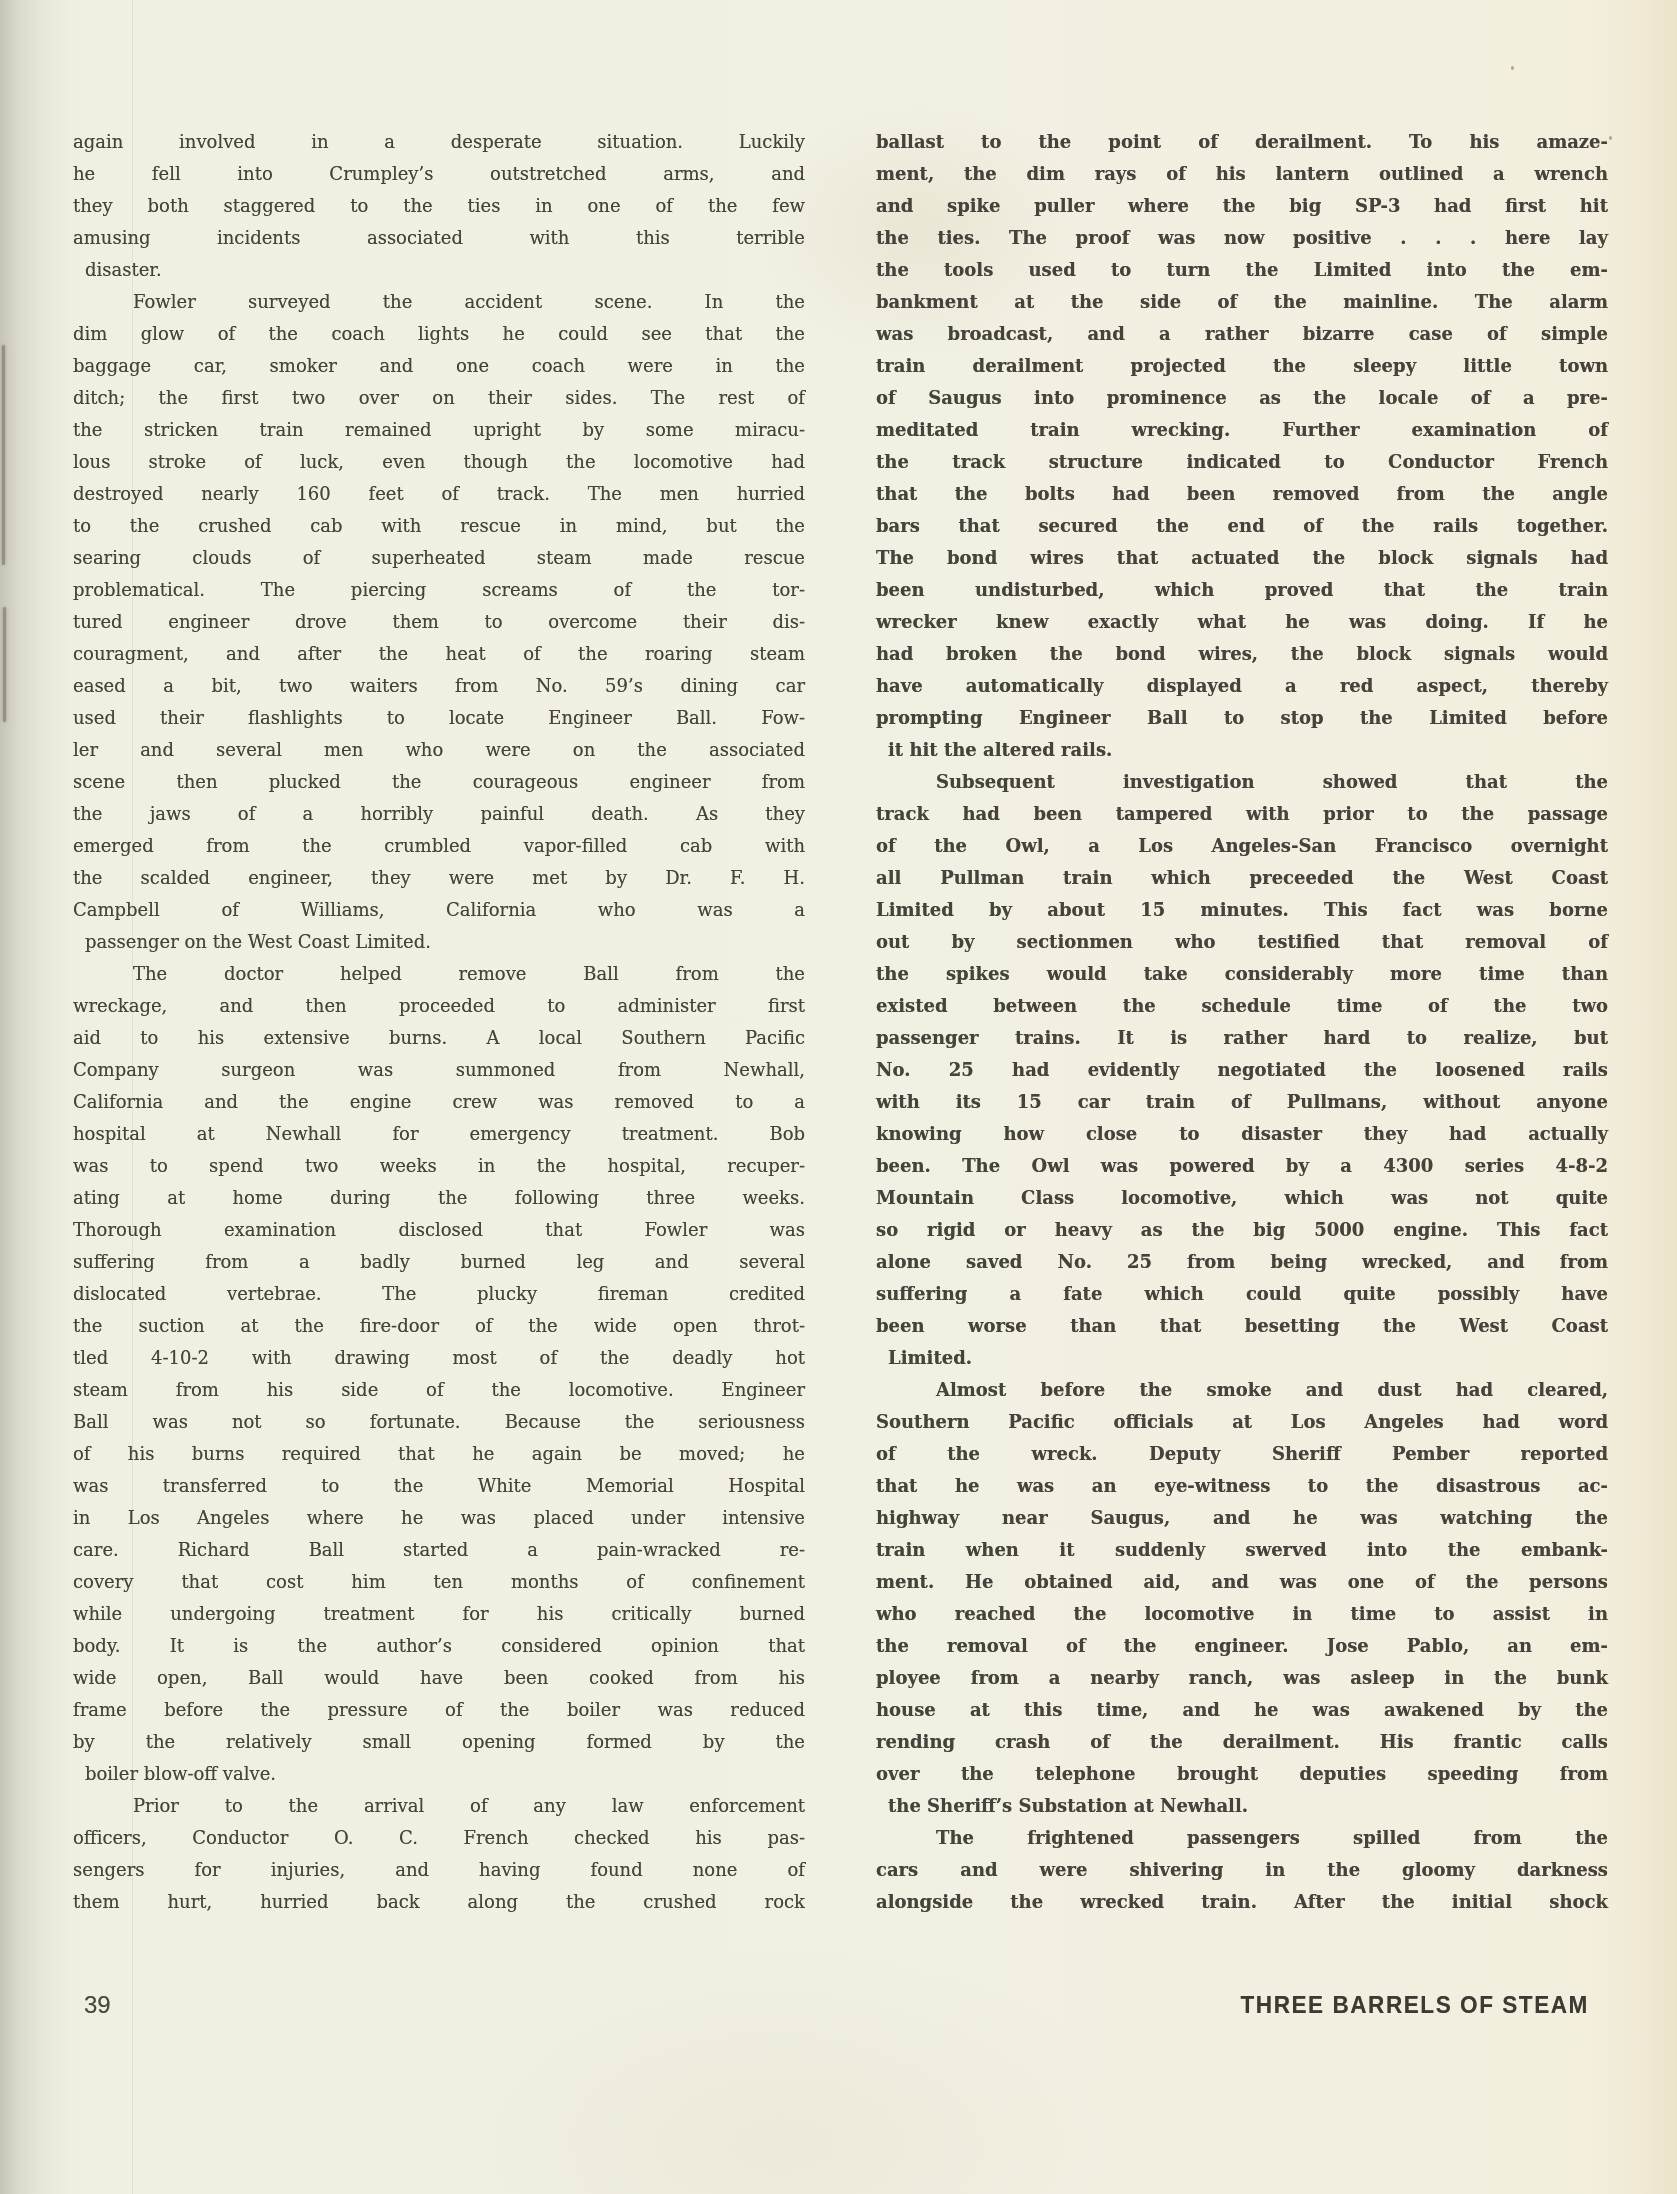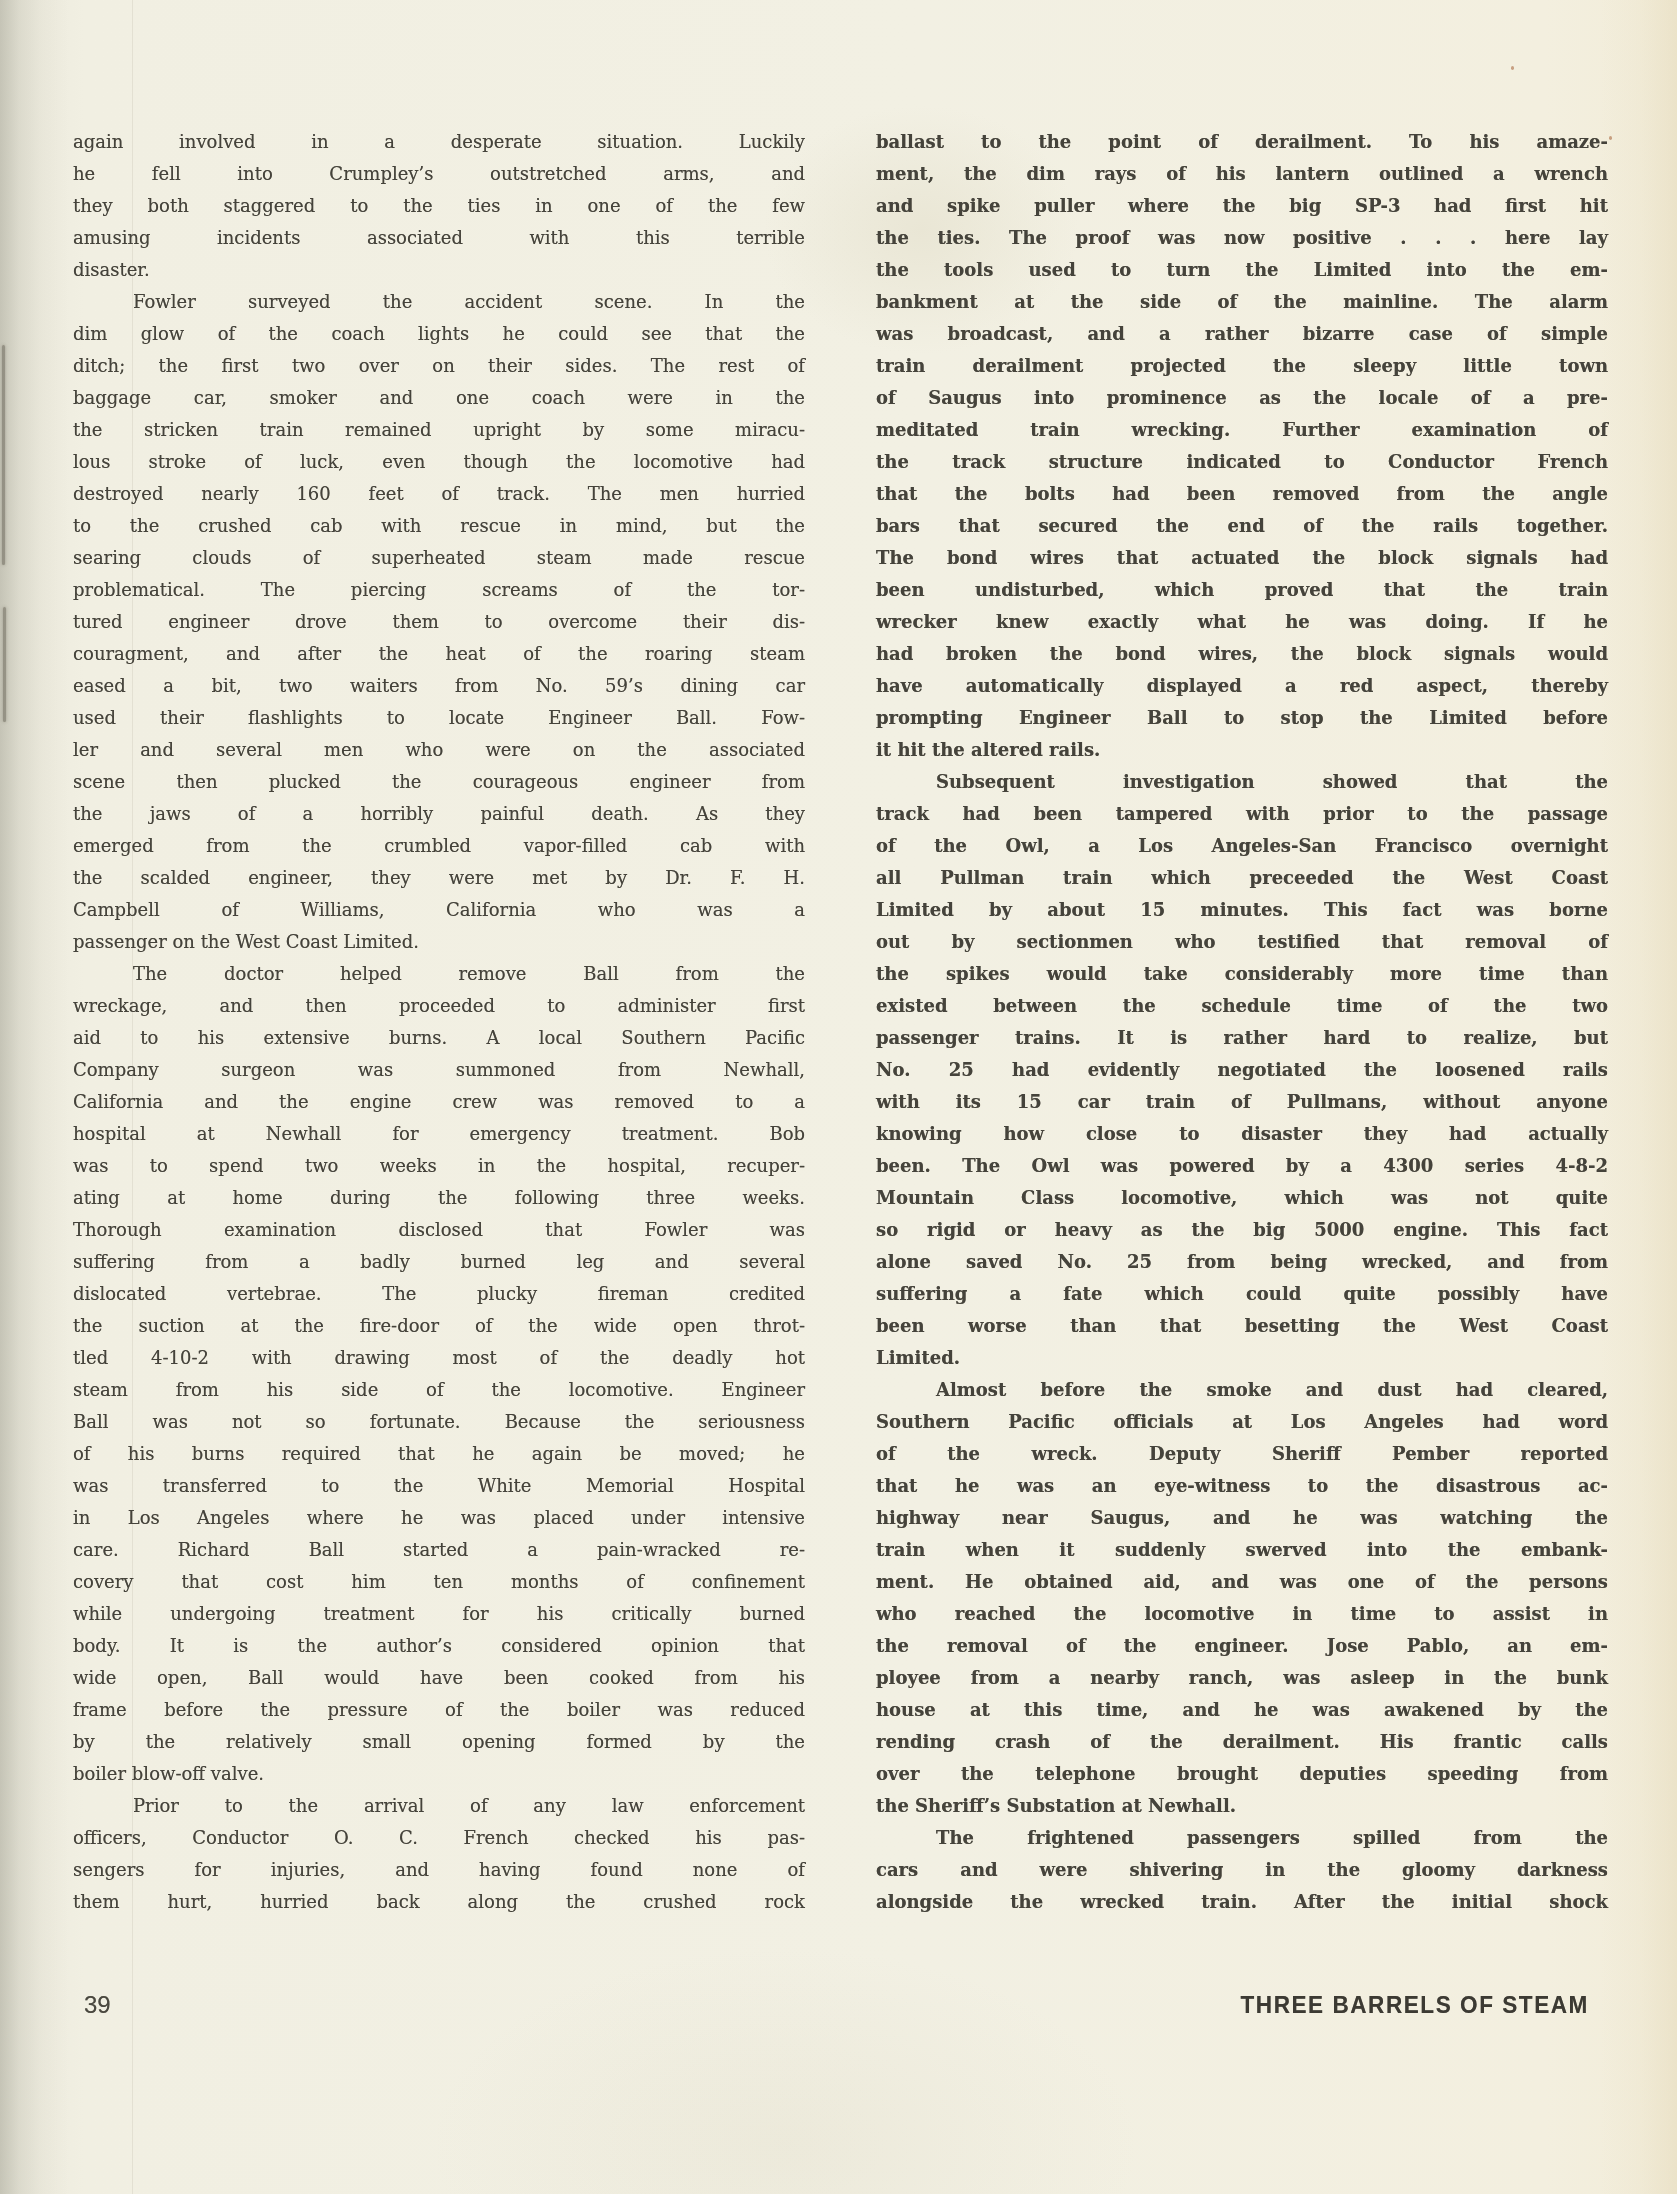--- a/index.html
+++ b/index.html
@@ -57,21 +57,21 @@
   .column-right { left: 876px; font-weight: bold; }
 
   .line {
     height: 32px;
     line-height: 32px;
     text-align: justify;
     text-align-last: justify;
     white-space: nowrap;
   }
   .line.indent { text-indent: 60px; }
-  .line.end    { text-align-last: left; white-space: normal; }
+  .line.end    { text-align-last: left; white-space: normal; margin-left: 12px; }
 
   .footer {
     position: absolute;
     left: 84px;
     right: 89px;
     top: 1991px;
     height: 37px;
     display: flex;
     justify-content: space-between;
     align-items: baseline;
@@ -107,22 +107,22 @@
   <div class="speck" style="left: 1609px; top: 136px;"></div>
 
   <div class="column column-left">
       <div class="line">again involved in a desperate situation. Luckily</div>
       <div class="line">he fell into Crumpley’s outstretched arms, and</div>
       <div class="line">they both staggered to the ties in one of the few</div>
       <div class="line">amusing incidents associated with this terrible</div>
       <div class="line end">disaster.</div>
       <div class="line indent">Fowler surveyed the accident scene. In the</div>
       <div class="line">dim glow of the coach lights he could see that the</div>
+      <div class="line">baggage car, smoker and one coach were in the</div>
       <div class="line">ditch; the first two over on their sides. The rest of</div>
-      <div class="line">baggage car, smoker and one coach were in the</div>
       <div class="line">the stricken train remained upright by some miracu-</div>
       <div class="line">lous stroke of luck, even though the locomotive had</div>
       <div class="line">destroyed nearly 160 feet of track. The men hurried</div>
       <div class="line">to the crushed cab with rescue in mind, but the</div>
       <div class="line">searing clouds of superheated steam made rescue</div>
       <div class="line">problematical. The piercing screams of the tor-</div>
       <div class="line">tured engineer drove them to overcome their dis-</div>
       <div class="line">couragment, and after the heat of the roaring steam</div>
       <div class="line">eased a bit, two waiters from No. 59’s dining car</div>
       <div class="line">used their flashlights to locate Engineer Ball. Fow-</div>

